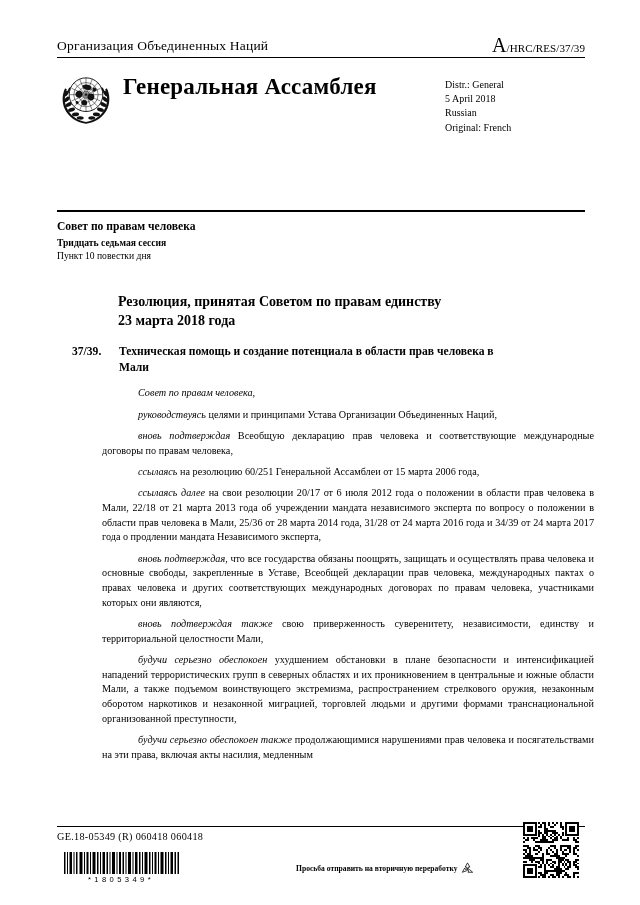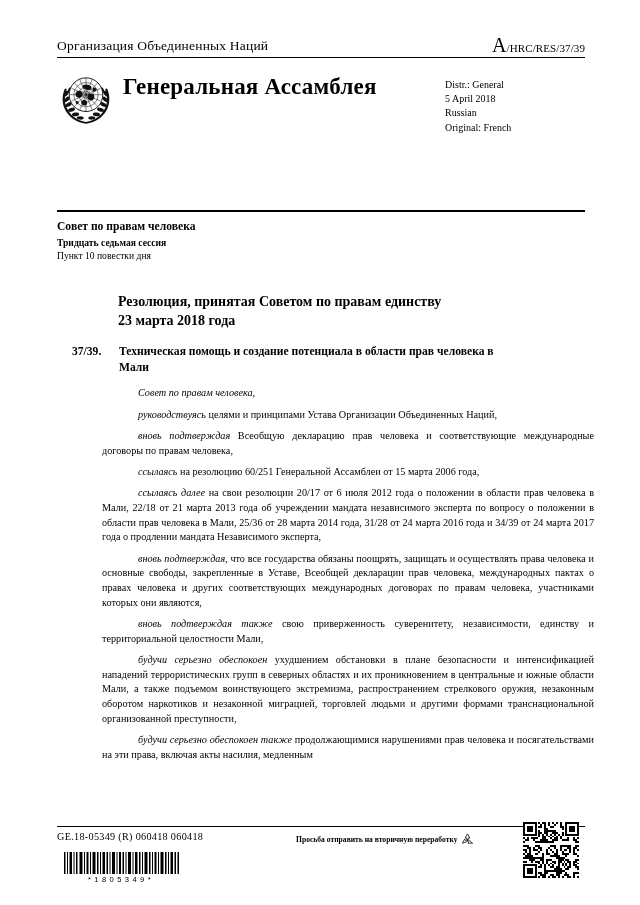--- a/index.html
+++ b/index.html
@@ -199,21 +199,21 @@
   .barcode-digits {
     font-size: 7.6px;
     letter-spacing: 3.4px;
     text-align: center;
     margin-top: 1px;
     font-family: "Liberation Sans", sans-serif;
   }
   .recycle-note {
     position: absolute;
     left: 296px;
-    top: 832px;
+    top: 861px;
     font-size: 7.6px;
     font-weight: bold;
     display: flex;
     align-items: center;
     white-space: nowrap;
   }
   .recycle-icon {
     width: 15px;
     height: 15px;
     margin-left: 3px;

